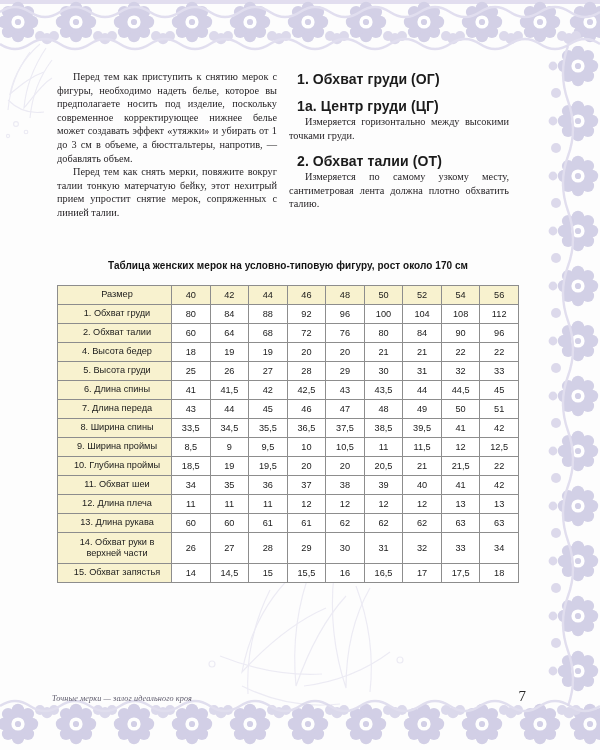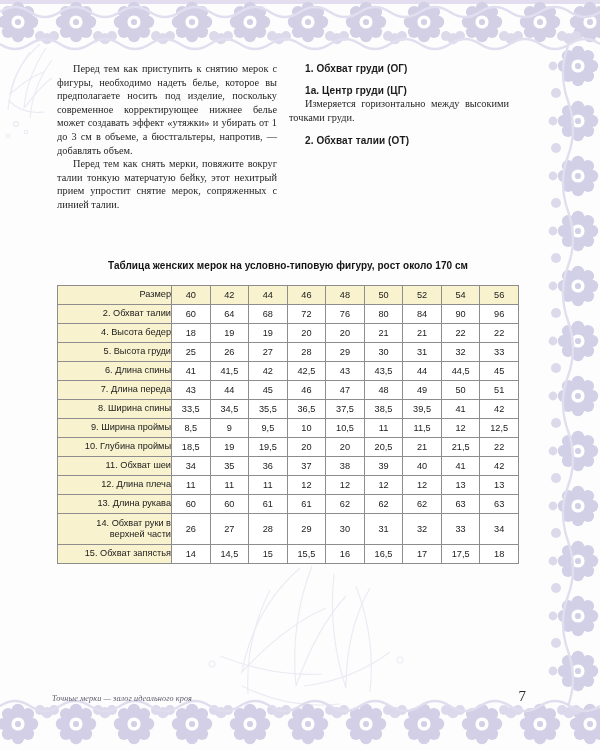--- a/index.html
+++ b/index.html
@@ -21,40 +21,40 @@
   .lace-bottom{bottom:0;left:0;width:600px;height:58px;}
   .lace-right{top:46px;right:0;width:56px;height:660px;}
   .lace-left{top:40px;left:0;width:58px;height:300px;opacity:.55;}
 
   .watermark{position:absolute;pointer-events:none;opacity:.5;}
   .wm-center{left:150px;top:560px;width:330px;height:180px;}
 
   
   .cols{
     position:absolute;
-    top:62px;left:57px;
+    top:70px;left:57px;
     width:462px;
     display:flex;
     gap:12px;
   }
   .col{width:220px;}
   .col.left p{
     margin:0;
     font-size:10.3px;
     line-height:13.6px;
     text-align:justify;
     text-indent:16px;
     color:#221f22;
     font-family:"Liberation Serif", serif;
   }
   .col.right{padding-top:1px;}
   .sec{margin-bottom:11px;}
   .sec h3{
-    margin:0 0 1px 8px;
-    font-size:10px;
+    margin:0 0 1px 0;
+    font-size:14px;
     font-weight:bold;
     color:#1b1b1b;
     font-family:"Liberation Sans", sans-serif;
     text-indent:8px;
     letter-spacing:.1px;
   }
   .sec p{
     margin:0;
     font-size:10.3px;
     line-height:13.6px;
@@ -87,21 +87,21 @@
   table.mt td{
     border:1px solid #8d8d8d;
     font-size:9.2px;
     color:#1a1a1a;
     height:18px;
     text-align:center;
     padding:0;
     background:#ffffff;
   }
   table.mt td.lbl{
-    text-align:right;
+    text-align:center;
     padding-left:5px;
     background:#f8f2cf;
     width:108px;
     line-height:11.2px;
   }
   table.mt tr.hdr td{
     background:#f8f2cf;
   }
   table.mt tr.tall td{height:30px;}
 
@@ -307,20 +307,21 @@
     <div class="col right">
       <div class="sec">
         <h3>1. Обхват груди (ОГ)</h3>
       </div>
       <div class="sec">
         <h3>1а. Центр груди (ЦГ)</h3>
         <p>Измеряется горизонтально между высокими точками груди.</p>
       </div>
       <div class="sec">
         <h3>2. Обхват талии (ОТ)</h3>
+        <p>Измеряется по самому узкому месту, сантиметровая лента должна плотно обхватить талию.</p>
       </div>
     </div>
 
   </div>
 
   <div class="table-title">Таблица женских мерок на условно-типовую фигуру, рост около 170 см</div>
   <table class="mt">
     <tbody id="mt-body">
         <tr class="hdr">
           <td class="lbl">Размер</td>
@@ -328,20 +329,32 @@
           <td>42</td>
           <td>44</td>
           <td>46</td>
           <td>48</td>
           <td>50</td>
           <td>52</td>
           <td>54</td>
           <td>56</td>
         </tr>
         <tr>
+          <td class="lbl">1. Обхват груди</td>
+          <td>80</td>
+          <td>84</td>
+          <td>88</td>
+          <td>92</td>
+          <td>96</td>
+          <td>100</td>
+          <td>104</td>
+          <td>108</td>
+          <td>112</td>
+        </tr>
+        <tr>
           <td class="lbl">2. Обхват талии</td>
           <td>60</td>
           <td>64</td>
           <td>68</td>
           <td>72</td>
           <td>76</td>
           <td>80</td>
           <td>84</td>
           <td>90</td>
           <td>96</td>

